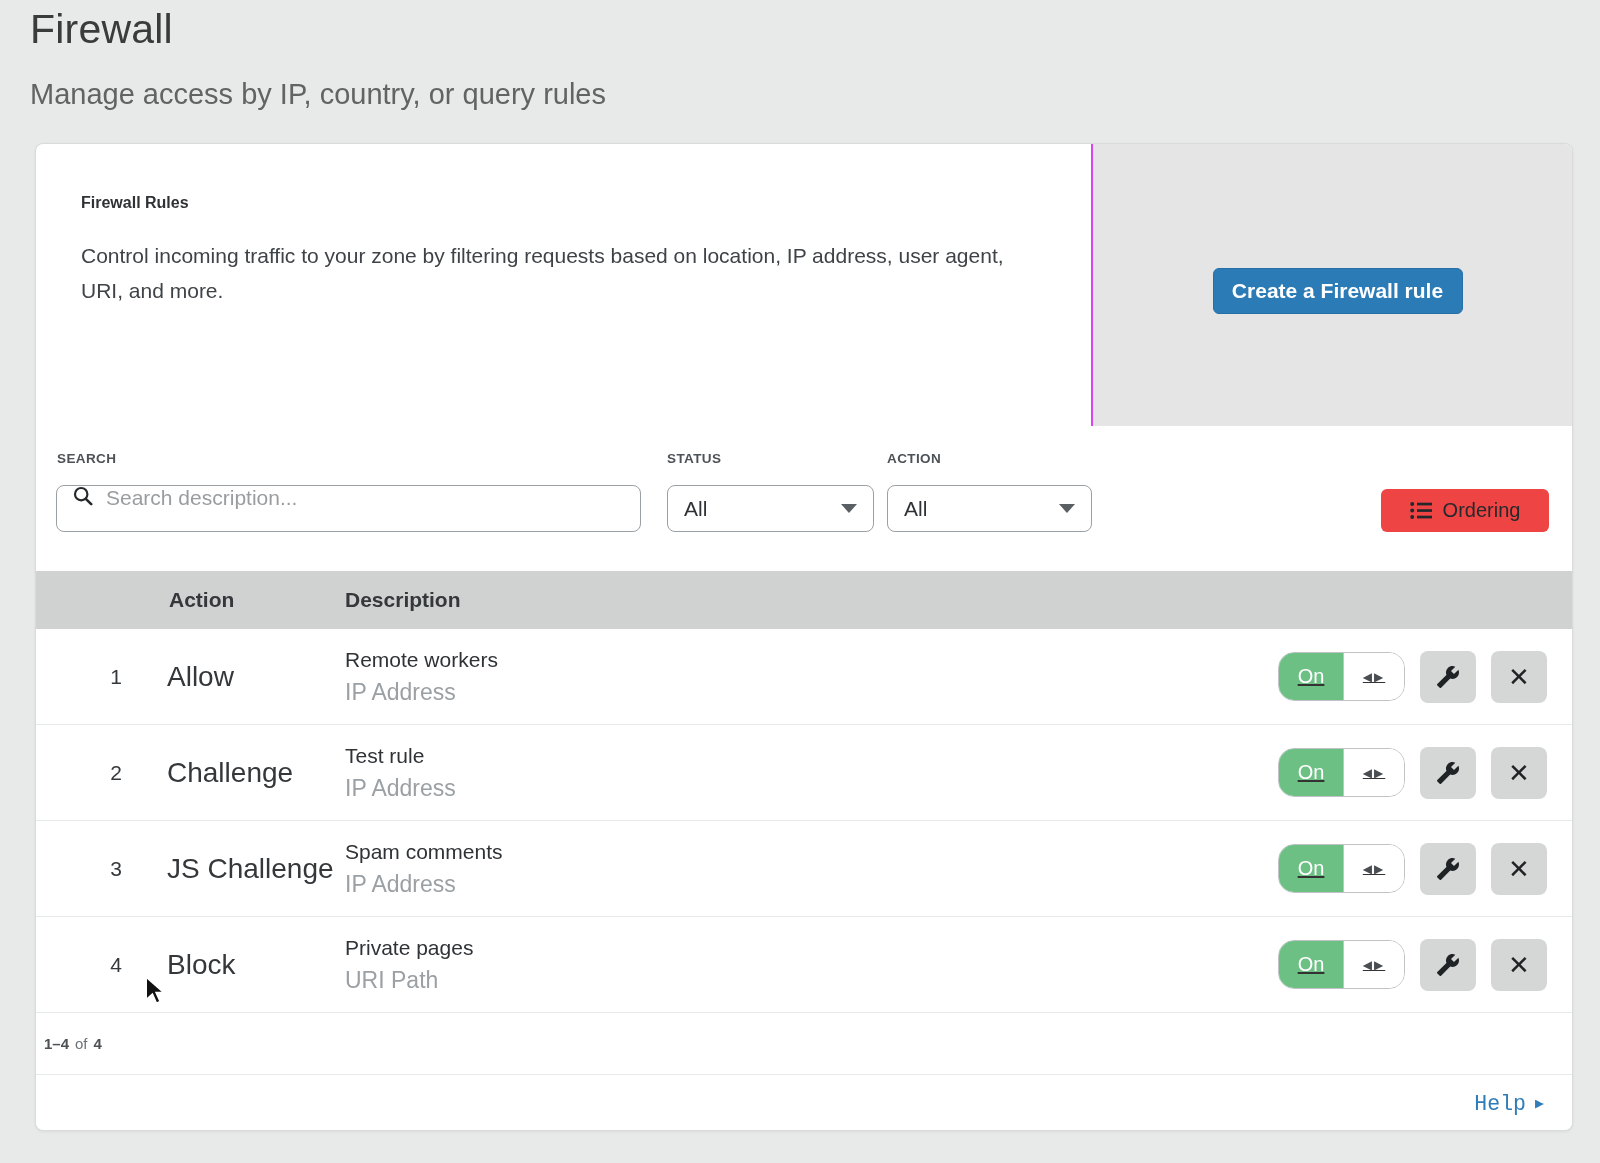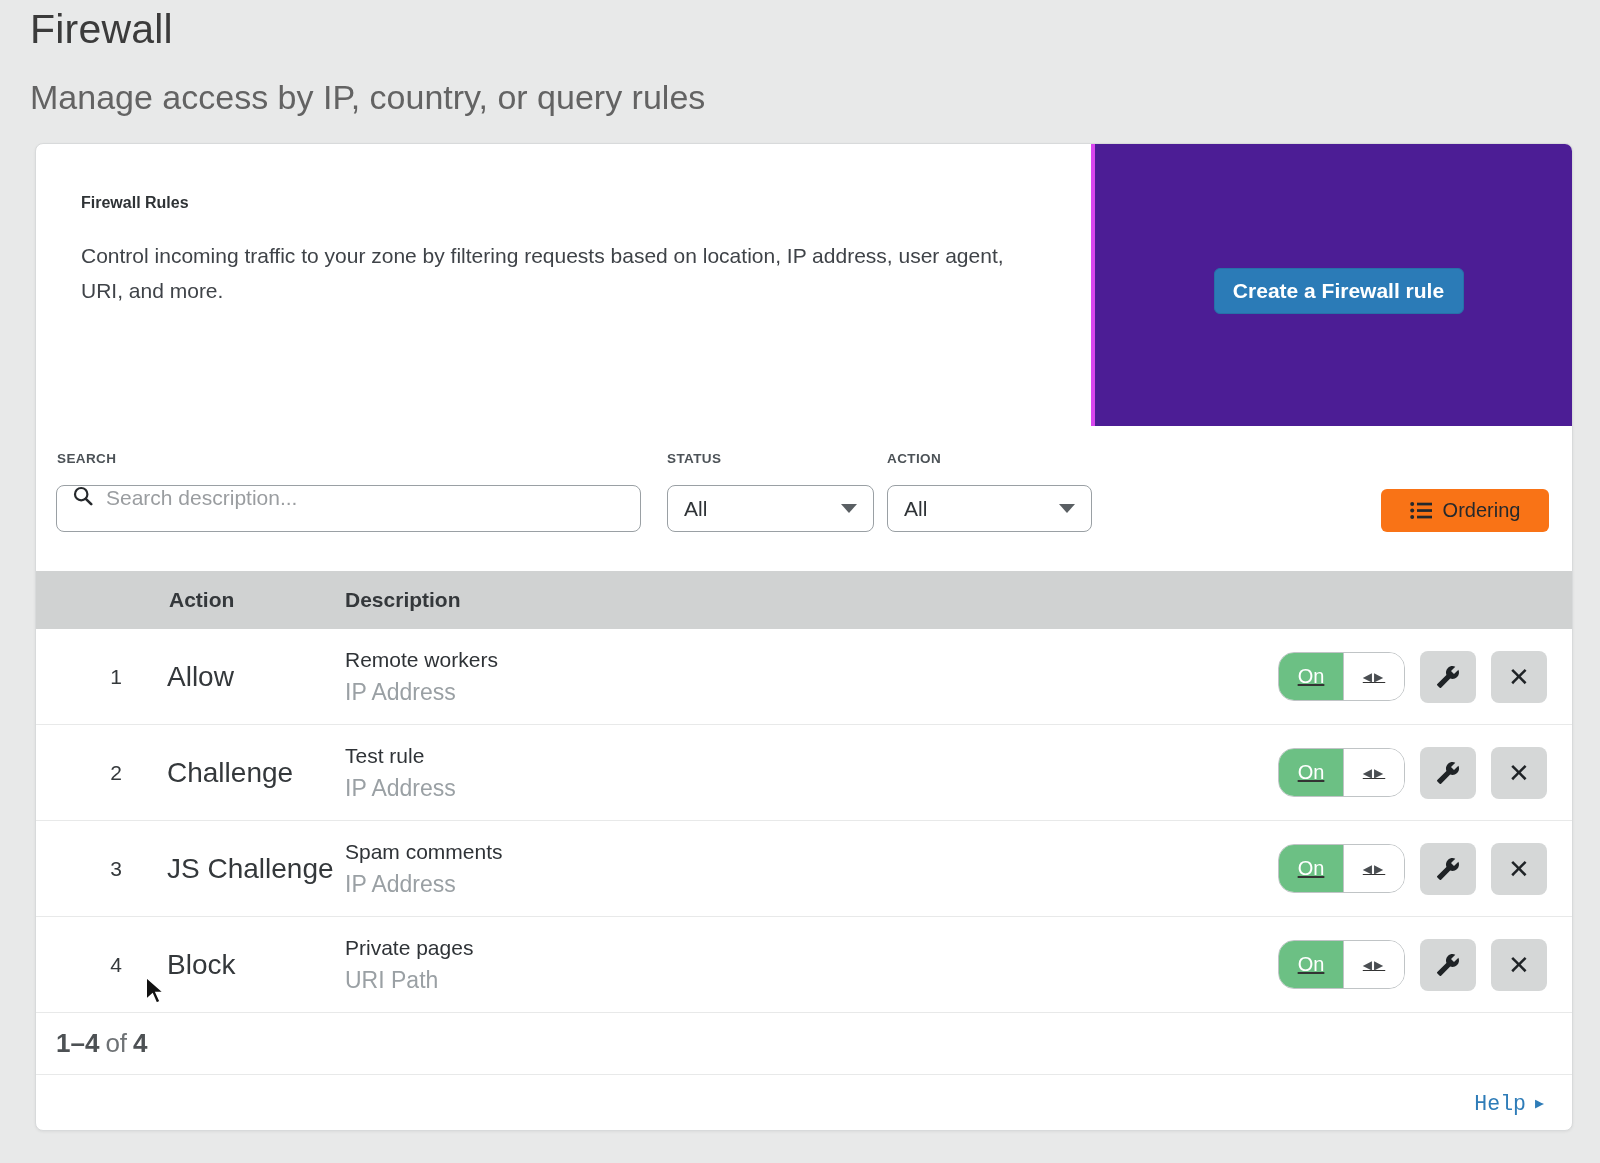--- a/index.html
+++ b/index.html
@@ -10,39 +10,39 @@
     position: relative;
     overflow: hidden;
     color: #333;
   }
   .page-title {
     position: absolute; left: 30px; top: 6px;
     font-size: 41px; font-weight: 500; color: #3b3b3b; letter-spacing: .2px;
   }
   .page-subtitle {
     position: absolute; left: 30px; top: 78px;
-    font-size: 34px; font-weight: 400; color: #636363;
+    font-size: 29px; font-weight: 400; color: #636363;
   }
   .card {
     position: absolute; left: 35px; top: 143px;
     width: 1538px; height: 988px;
     background: #fff;
     border: 1px solid #d8dadb;
     border-radius: 8px;
     box-shadow: 0 1px 3px rgba(0,0,0,.06);
   }
   
   .card-header { position: absolute; top: 0; left: 0; right: 0; height: 282px; display: flex; }
   .chl { flex: 1; padding: 50px 60px 0 45px; }
   .chl h2 { font-size: 16px; font-weight: 700; color: #2f3336; margin-bottom: 26px; }
   .chl .desc { font-size: 21px; line-height: 35px; color: #3f4348; max-width: 945px; }
   .chl .usage { font-size: 21px; font-weight: 700; color: #2f3336; margin-top: 36px; }
   .chr {
-    width: 481px; background: #4c1d95; position: relative;
-    border-top-right-radius: 7px; border-left: 4px solid #d946ef;
+    width: 481px; background: #e5e5e5; position: relative;
+    border-top-right-radius: 7px; border-left: 2px solid #d946ef;
   }
   .btn-primary {
     position: absolute; top: 124px; left: 50%; margin-left: -120px;
     width: 250px; height: 46px;
     background: #2b7bb7; border: 1px solid #2670a8; border-radius: 6px;
     color: #fff; font-size: 21px; font-weight: 700;
     font-family: inherit; cursor: pointer;
   }
   
   .filter-bar { position: absolute; top: 282px; left: 0; right: 0; height: 145px; }
@@ -73,21 +73,21 @@
   }
   .sel-status { left: 631px; width: 207px; }
   .sel-action { left: 851px; width: 205px; }
   .caret {
     margin-left: auto; width: 0; height: 0;
     border-left: 8px solid transparent; border-right: 8px solid transparent;
     border-top: 9px solid #5a5f63;
   }
   .ordering-btn {
     position: absolute; left: 1345px; top: 63px; width: 168px; height: 43px;
-    background: #f97316; border: none; border-radius: 6px;
+    background: #ef4444; border: none; border-radius: 6px;
     display: flex; align-items: center; justify-content: center; gap: 11px;
     font-family: inherit; font-size: 20px; color: #26292c; cursor: pointer;
   }
   
   .table-head {
     position: absolute; top: 427px; left: 0; right: 0; height: 58px;
     background: #d0d2d2;
     font-size: 21px; font-weight: 700; color: #34383b;
   }
   .th-action { position: absolute; left: 133px; top: 50%; transform: translateY(-50%); }
@@ -126,22 +126,22 @@
   .icon-btn {
     width: 56px; height: 52px; margin-left: 15px;
     background: #d5d7d7; border: none; border-radius: 8px;
     display: flex; align-items: center; justify-content: center;
     cursor: pointer; font-family: inherit;
   }
   .x-glyph { font-size: 26px; font-weight: 700; color: #1f2326; line-height: 1; }
   
   .pagination {
     position: absolute; top: 869px; left: 0; right: 0; height: 61px;
-    display: flex; align-items: center; padding-left: 20px;
-    font-size: 26px; color: #6e7275;
+    display: flex; align-items: center; padding-left: 8px;
+    font-size: 15px; color: #6e7275;
   }
   .pagination .strong { font-weight: 700; color: #4d5154; }
   .pagination span { margin-right: 6px; }
   .help-bar {
     position: absolute; top: 930px; left: 0; right: 0; height: 58px;
     border-top: 1px solid #e8e9e9;
     display: flex; align-items: center; justify-content: flex-end; padding-right: 28px; font-family: Liberation Mono, monospace;
   }
   .help-link {
     color: #2e7cb8; font-size: 21.5px; text-decoration: none;

